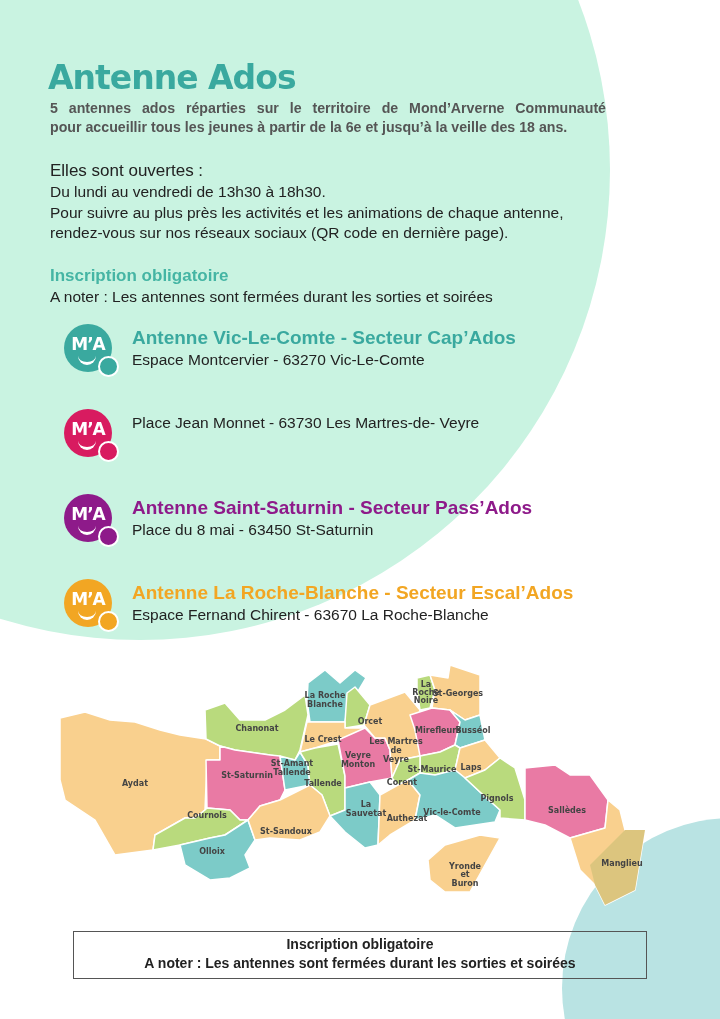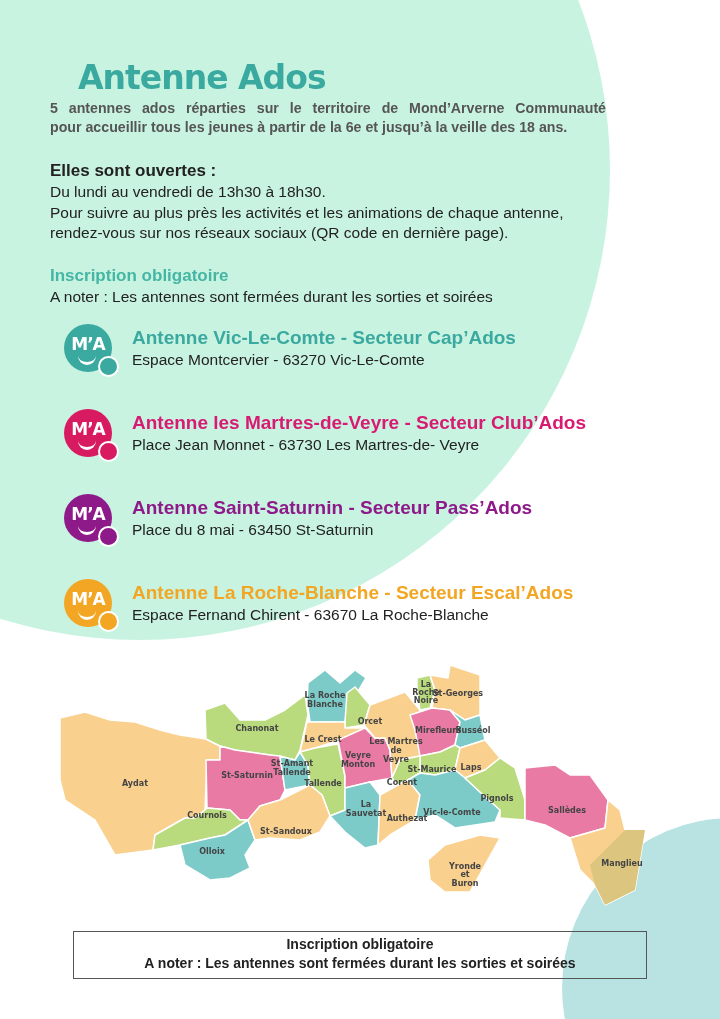--- a/index.html
+++ b/index.html
@@ -1,23 +1,23 @@
 <!DOCTYPE html>
 <html><head>
 <meta charset="utf-8">
 <style>
   html, body { margin:0; padding:0; }
   body { width:720px; height:1019px; position:relative; overflow:hidden; background:#ffffff; font-family:"Liberation Sans", sans-serif; color:#222; }
   .bg-circle-top { position:absolute; left:-330px; top:-300px; width:940px; height:940px; border-radius:50%; background:#c9f3e1; z-index:0; }
   .bg-circle-bottom { position:absolute; left:562px; top:818px; width:340px; height:340px; border-radius:50%; background:#b9e3e3; z-index:0; }
   .layer { position:absolute; z-index:2; }
-  .title { left:48px; top:58px; font-family:"DejaVu Sans", sans-serif; font-weight:bold; font-size:33px; color:#3aa99f; letter-spacing:-1px;margin-left:30px; }
+  .title { left:48px; top:58px; font-family:"DejaVu Sans", sans-serif; font-weight:bold; font-size:33px; color:#3aa99f; letter-spacing:-1px; }
   .intro { left:50px; top:99px; width:556px; font-size:14.2px; font-weight:bold; color:#555; line-height:19px; text-align:justify; text-align-last:justify; }
   .intro .l2 { text-align-last:left; }
-  .open-h { left:50px; top:161px; font-size:17px; font-weight:bold; color:#222; }
+  .open-h { left:50px; top:161px; font-size:17px; font-weight:normal; color:#222; }
   .open-body { left:50px; top:182px; font-size:15.5px; line-height:20.5px; color:#222; }
   .insc-h { left:50px; top:266px; font-size:17px; font-weight:bold; color:#45b5a4; }
   .insc-note { left:50px; top:288px; font-size:15.5px; color:#222; }
   .antenna { position:absolute; z-index:2; left:62px; display:flex; align-items:flex-start; }
   .logo { width:58px; height:58px; position:relative; flex:none; }
   .logo .disc { position:absolute; left:2px; top:4px; width:48px; height:48px; border-radius:50%; }
   .logo .mini { position:absolute; left:36px; top:36px; width:17px; height:17px; border-radius:50%; border:2px solid #fff; }
   .logo .ma { position:absolute; left:2px; top:14px; width:48px; text-align:center; color:#fff; font-weight:bold; font-size:17px; font-family:"DejaVu Sans", sans-serif; letter-spacing:-1px; }
   .logo .smile { position:absolute; left:16px; top:34px; width:18px; height:8px; border-bottom:3px solid #fff; border-radius:0 0 12px 12px; }
   .antenna .txt { margin-left:12px; margin-top:7px; }
@@ -63,21 +63,20 @@
 </div>
 
 <div class="antenna" style="top:405px;">
   <div class="logo">
     <div class="disc" style="background:#d81b60;"></div>
     <div class="mini" style="background:#d81b60;"></div>
     <div class="ma">M’A</div>
     <div class="smile"></div>
   </div>
   <div class="txt">
-    <div class="name" style="color:#d81b72;">Antenne les Martres-de-Veyre - Secteur Club’Ados</div>
     <div class="addr">Place Jean Monnet - 63730 Les Martres-de- Veyre</div>
   </div>
 </div>
 
 <div class="antenna" style="top:490px;">
   <div class="logo">
     <div class="disc" style="background:#8e1a8a;"></div>
     <div class="mini" style="background:#8e1a8a;"></div>
     <div class="ma">M’A</div>
     <div class="smile"></div>

